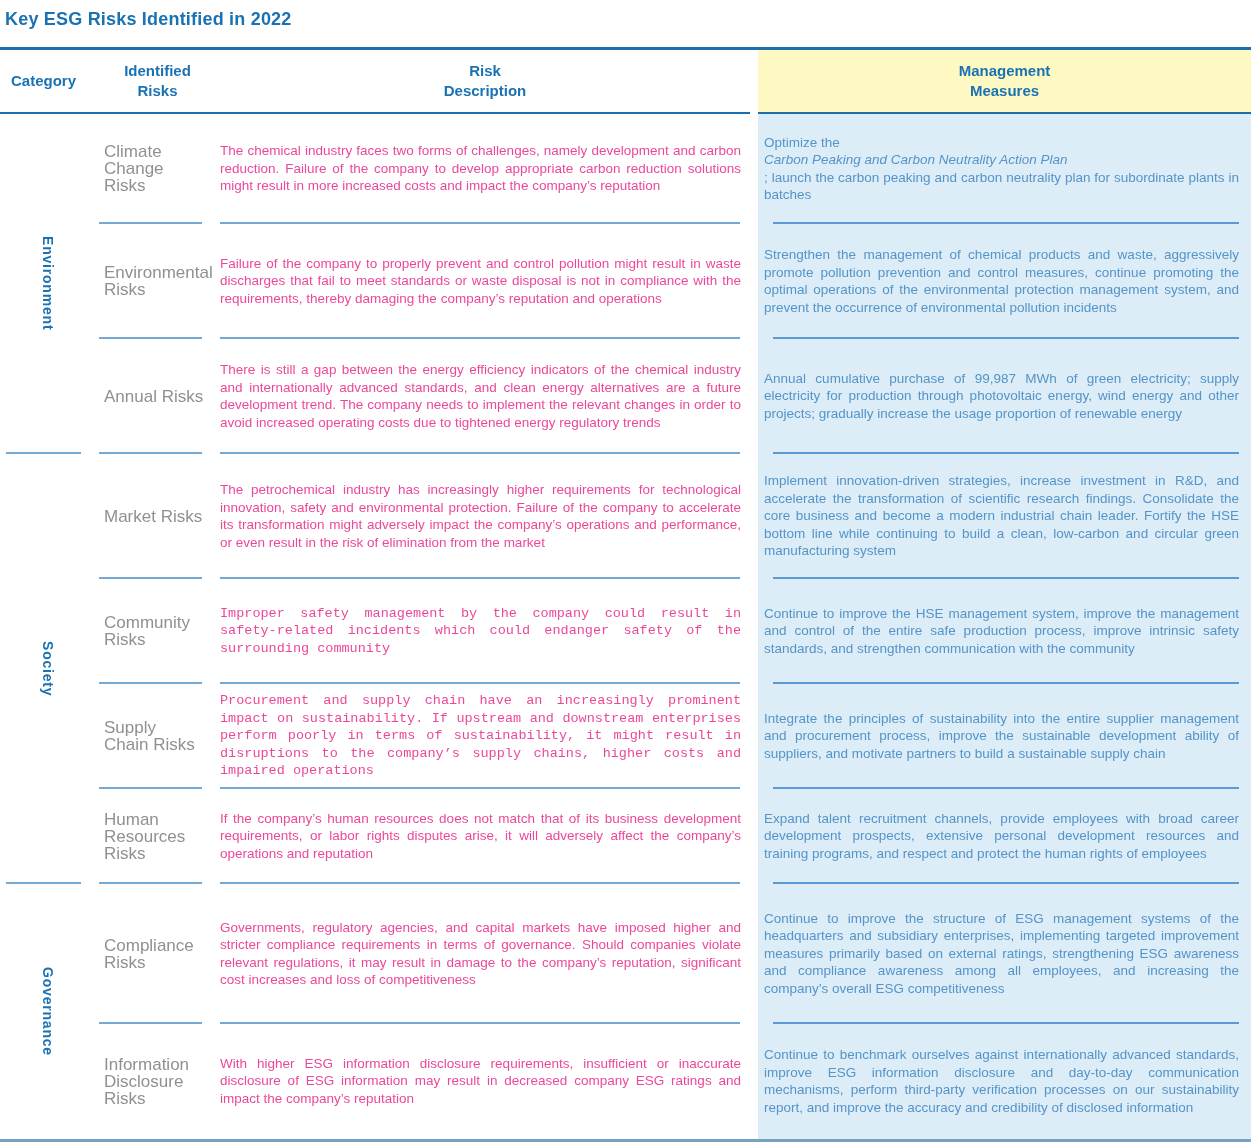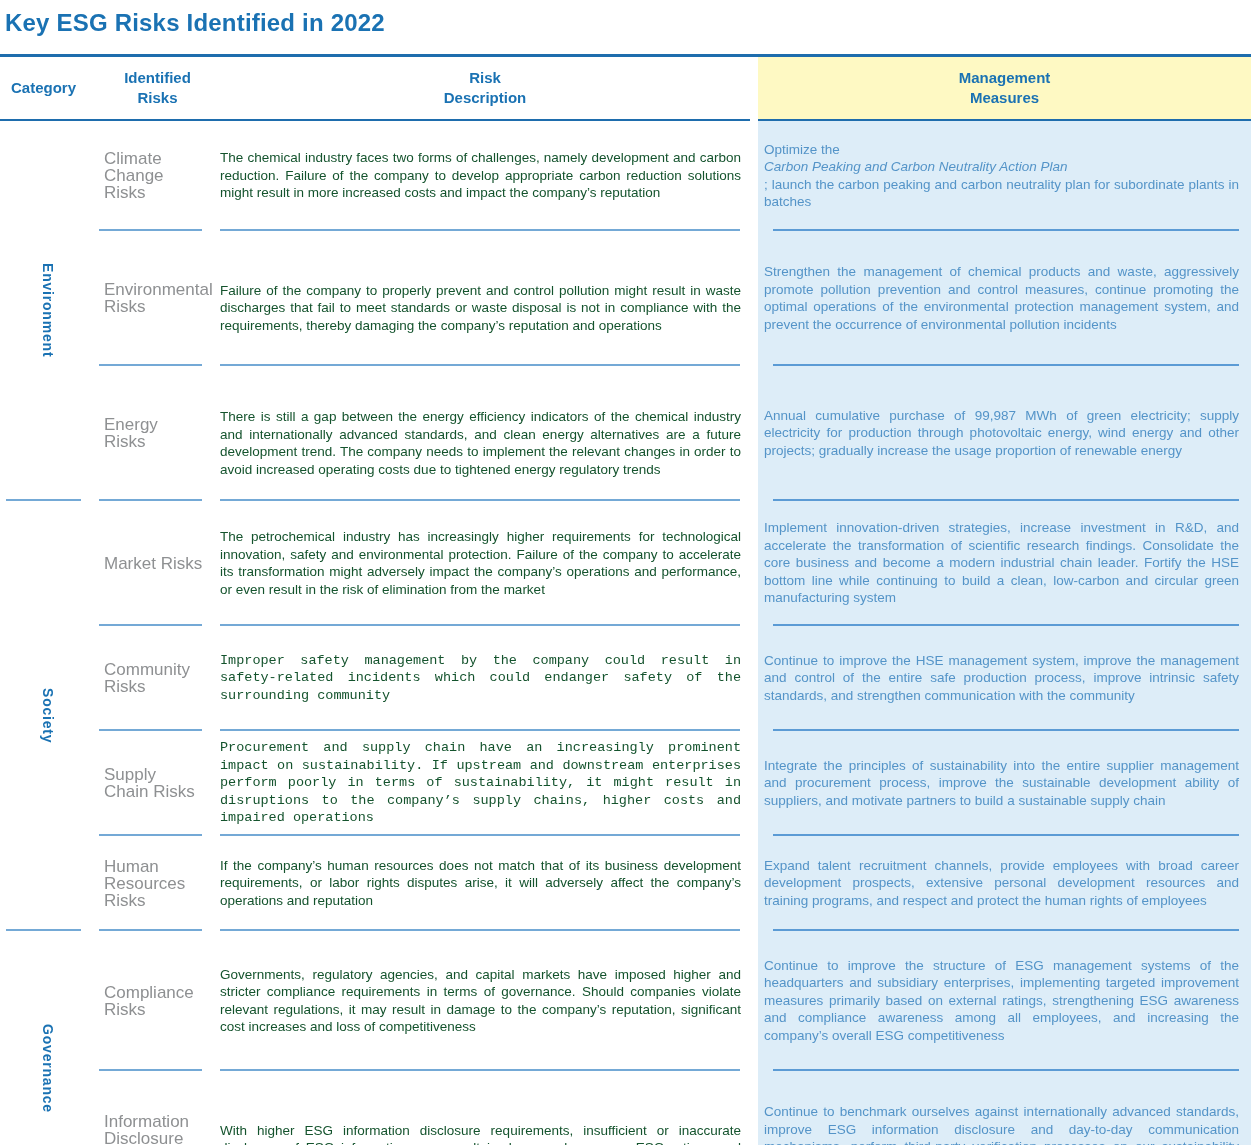--- a/index.html
+++ b/index.html
@@ -1,38 +1,38 @@
 <!DOCTYPE html>
 <html><head>
 <meta charset="utf-8">
 <style>
   html,body{margin:0;padding:0;background:#ffffff;}
   body{font-family:"Liberation Sans","DejaVu Sans",sans-serif;}
   .page{width:1251px;height:1145px;overflow:hidden;background:#fff;}
-  .title{margin:9px 0 12px 5px;font-size:24px;font-weight:bold;color:#1a72b3;letter-spacing:.2px;}
+  .title{margin:9px 0 12px 5px;font-size:18px;font-weight:bold;color:#1a72b3;letter-spacing:.2px;}
   .tbl{margin-top:17px;}
   .hdr-row,.group{display:grid;grid-template-columns:95px 125px 530px 8px 493px;column-gap:0;row-gap:0;}
   .hcell{border-top:3px solid #1e6dad;border-bottom:2px solid #1e6dad;display:flex;align-items:center;justify-content:center;
          text-align:center;white-space:pre-line;font-weight:bold;color:#1a72b3;font-size:15px;line-height:1.32;padding:11px 0;}
   .hcell.h-cat{justify-content:flex-start;text-align:center;padding-left:11px;}
   .hspacer{border-top:3px solid #1e6dad;}
   .mgmt-bg{background:#fef9c3;}
   .cell{position:relative;box-sizing:border-box;}
   .cat{grid-column:1;display:grid;place-content:center;}
   .cat-text{writing-mode:vertical-rl;font-weight:bold;color:#1a72b3;font-size:14px;letter-spacing:.8px;}
   .risk{grid-column:2;display:grid;align-content:center;padding:6px 16px 6px 9px;color:#8e9092;font-size:17px;line-height:17px;}
-  .desc{grid-column:3;display:grid;align-content:center;padding:8px 9px 8px 0;color:#14532d;font-size:13.5px;line-height:17.5px;text-align:justify;}
+  .desc{grid-column:3;display:grid;align-content:center;padding:8px 9px 8px 0;color:#ec4899;font-size:13.5px;line-height:17.5px;text-align:justify;}
   .mgmt{grid-column:5;display:grid;align-content:center;background:#ddedf8;padding:9px 12px 9px 6px;color:#5494c8;font-size:13.5px;line-height:17.5px;text-align:justify;}
   .sep::after{content:"";position:absolute;height:2px;bottom:0;background:#74a9d6;}
   .risk.sep::after{left:4px;right:18px;}
   .desc.sep::after{left:0;right:10px;}
   .mgmt.sep::after{left:15px;right:12px;background:#5b9bd5;}
   .cat.sep::after{left:6px;right:14px;}
   .mh95{min-height:95px;}.mh105{min-height:105px;font-family:Liberation Mono, monospace;}.mh110{min-height:110px;}
-  .mh115{min-height:115px;margin-top:20px;}.mh125{min-height:125px;}.mh140{min-height:140px;}
+  .mh115{min-height:115px;}.mh125{min-height:125px;}.mh140{min-height:140px;}
   .tbl-bottom{height:3px;background:#79a1c0;}
 </style>
 </head>
 <body>
 
 <div class="page">
   <h1 class="title">Key ESG Risks Identified in 2022</h1>
 
   <div class="tbl">
 
@@ -59,21 +59,21 @@
           <span style="font-style: italic;">Carbon Peaking and Carbon Neutrality Action Plan</span>
           <span>; launch the carbon peaking and carbon neutrality plan for subordinate plants in batches</span>
         </div>
 
       <div class="cell risk sep">Environmental Risks</div>
       <div class="cell desc sep mh115">Failure of the company to properly prevent and control pollution might result in waste discharges that fail to meet standards or waste disposal is not in compliance with the requirements, thereby damaging the company’s reputation and operations</div>
       <div class="cell mgmt sep">
           <span>Strengthen the management of chemical products and waste, aggressively promote pollution prevention and control measures, continue promoting the optimal operations of the environmental protection management system, and prevent the occurrence of environmental pollution incidents</span>
         </div>
 
-      <div class="cell risk sep">Energy Risks</div>
+      <div class="cell risk sep">Annual Risks</div>
       <div class="cell desc sep mh115">There is still a gap between the energy efficiency indicators of the chemical industry and internationally advanced standards, and clean energy alternatives are a future development trend. The company needs to implement the relevant changes in order to avoid increased operating costs due to tightened energy regulatory trends</div>
       <div class="cell mgmt sep">
           <span>Annual cumulative purchase of 99,987 MWh of green electricity; supply electricity for production through photovoltaic energy, wind energy and other projects; gradually increase the usage proportion of renewable energy</span>
         </div>
     </div>
 
     <div class="group">
       <div class="cell cat sep" style="grid-row:1 / span 4;">
         <span class="cat-text">Society</span>
       </div>

